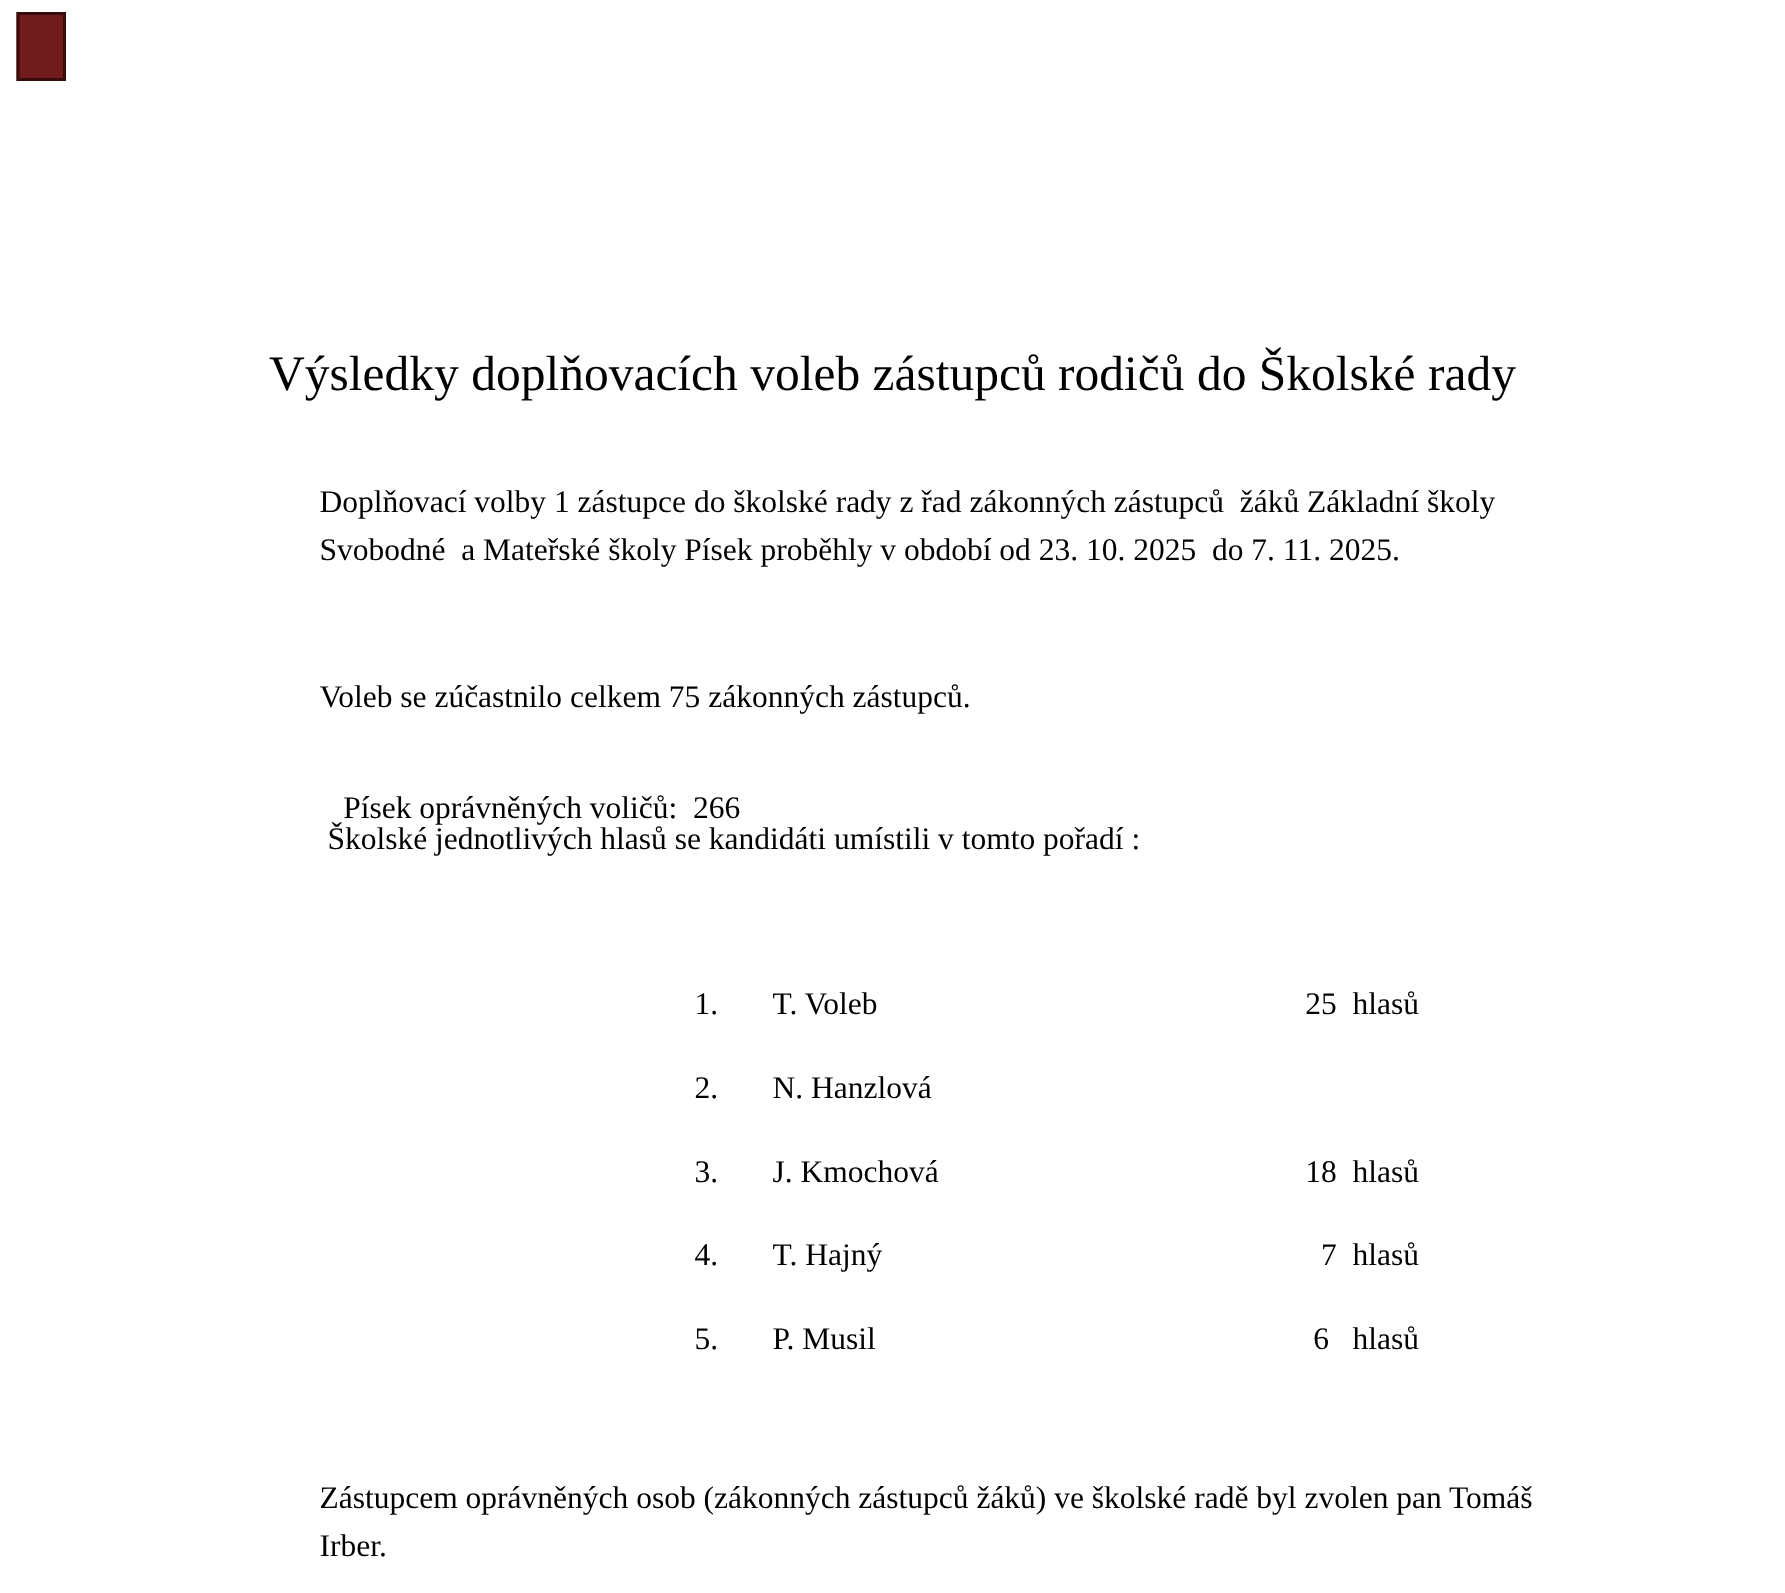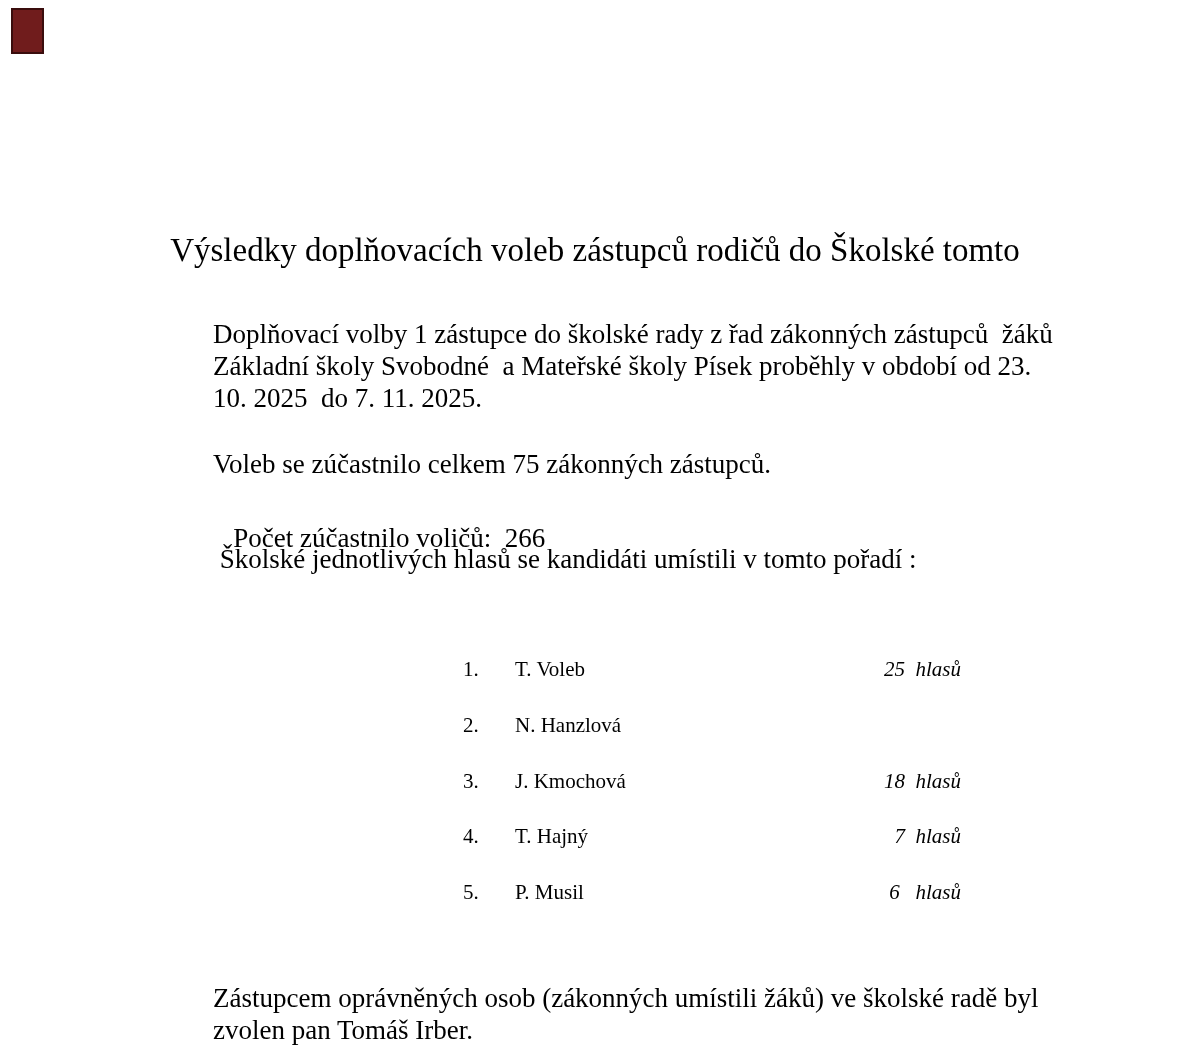--- a/index.html
+++ b/index.html
@@ -29,21 +29,21 @@
     top: 135px;
     left: 0;
     width: 100%;
     text-align: center;
     font-size: 33px;
     line-height: 46px;
     white-space: pre-wrap;
   }
   .para {
     position: absolute;
-    font-size: 27px;
+    font-size: 21px;
     line-height: 32px;
     white-space: pre-wrap;
   }
   .p-intro      { top: 318px; left: 213px; width: 842px; }
   .p-turnout    { top: 448px; left: 213px; width: 900px; }
   .p-eligible   { top: 490px; left: 213px; width: 900px; }
   .p-ranking    { top: 543px; left: 213px; width: 900px; }
   .p-conclusion { top: 982px; left: 213px; width: 830px; }
 
   .results-list {
@@ -62,47 +62,46 @@
   .result-row .rank {
     position: absolute;
     left: 463px;
   }
   .result-row .name {
     position: absolute;
     left: 515px;
   }
   .result-row .votes {
     position: absolute;
-    left: 715px;
+    left: 700px;
     width: 246px;
     text-align: right;
     white-space: pre;
-    font-style: italic;
   }
   .row-1 { top: 653px; }
   .row-2 { top: 709px; }
   .row-3 { top: 765px; }
   .row-4 { top: 820px; }
   .row-5 { top: 876px; }
 </style>
 </head>
 <body>
 
 <div class="page-marker" style="background: rgb(112, 28, 28);"></div>
 
 <div class="doc-title">
-  <div>Výsledky doplňovacích voleb zástupců rodičů do Školské tomto</div>
+  <div>Výsledky doplňovacích voleb zástupců rodičů do Školské rady</div>
 </div>
 
 <div class="para p-intro">Doplňovací volby 1 zástupce do školské rady z řad zákonných zástupců  žáků Základní školy Svobodné  a Mateřské školy Písek proběhly v období od 23. 10. 2025  do 7. 11. 2025.</div>
 
 <div class="para p-turnout">Voleb se zúčastnilo celkem 75 zákonných zástupců.</div>
 
 <div class="para p-eligible">
-  <span> Počet zúčastnilo voličů:  </span><span>266</span>
+  <span> Písek oprávněných voličů:  </span><span>266</span>
 </div>
 
 <div class="para p-ranking"> Školské jednotlivých hlasů se kandidáti umístili v tomto pořadí :</div>
 
 <div class="results-list">
   <div class="result-row row-1">
     <span class="rank">1.</span>
     <span class="name">T. Voleb</span>
     <span class="votes">25  hlasů</span>
   </div>
@@ -120,13 +119,13 @@
     <span class="name">T. Hajný</span>
     <span class="votes">7  hlasů</span>
   </div>
   <div class="result-row row-5">
     <span class="rank">5.</span>
     <span class="name">P. Musil</span>
     <span class="votes">6   hlasů</span>
   </div>
 </div>
 
-<div class="para p-conclusion">Zástupcem oprávněných osob (zákonných umístili žáků) ve školské radě byl zvolen pan Tomáš Irber.</div>
+<div class="para p-conclusion">Zástupcem oprávněných osob (zákonných zástupců žáků) ve školské radě byl zvolen pan Tomáš Irber.</div>
 
 </body></html>

